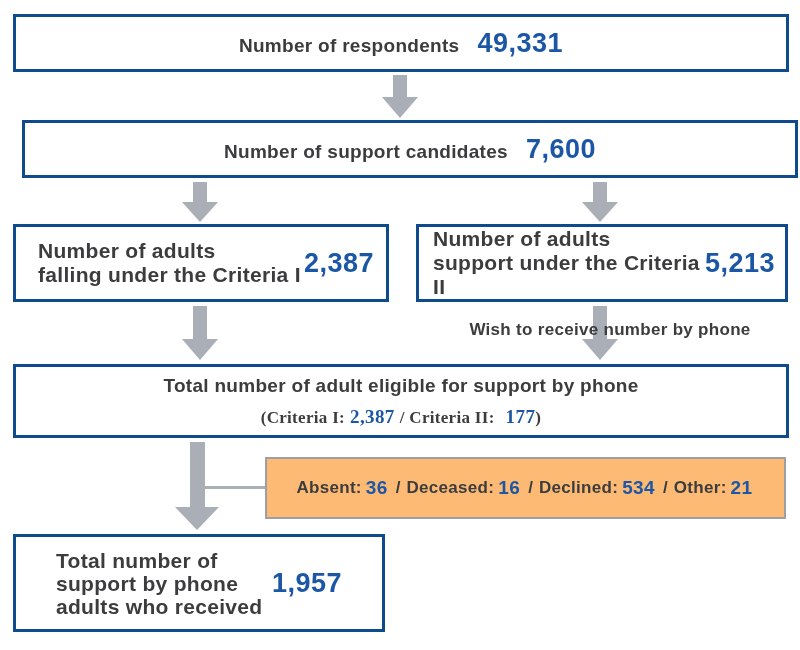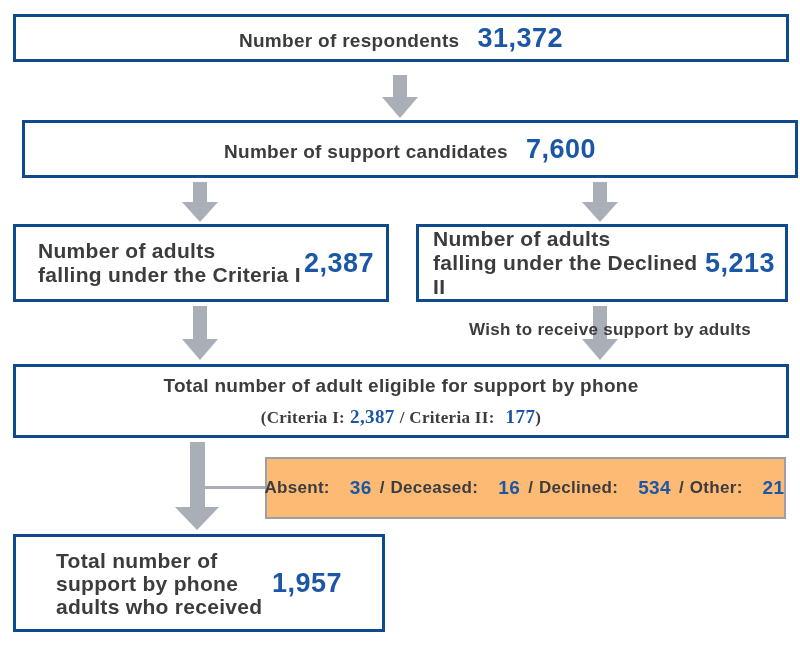--- a/index.html
+++ b/index.html
@@ -27,40 +27,40 @@
   .col{flex-direction:column;justify-content:center;align-items:center;gap:9px;}
   .sub-line{font-size:17px;letter-spacing:.3px;color:var(--text-dark);display:flex;align-items:flex-end;font-family:Liberation Serif, serif;}
   .sub-line .gap{margin:0 5px;}
   .value-sm{font-size:19px;color:var(--number-blue);letter-spacing:.4px;}
   .sidebox{
     position:absolute;box-sizing:border-box;background:#fdba74;z-index:2;
     border:2px solid var(--sidebox-border);
     display:flex;justify-content:center;align-items:center;
   }
   .ex-label{font-size:17px;color:var(--text-dark);letter-spacing:.3px;}
-  .ex-value{font-size:19px;color:var(--number-blue);letter-spacing:.4px;margin:0 2px 0 20px;}
+  .ex-value{font-size:19px;color:var(--number-blue);letter-spacing:.4px;margin:0 2px 0 4px;}
   .ex-sep{font-size:17px;color:var(--text-dark);margin:0 6px;}
   .arrow{position:absolute;display:flex;flex-direction:column;align-items:center;z-index:1;}
   .arrow .shaft{flex:1;background:var(--arrow-gray);}
   .arrow .head{width:0;height:0;border-style:solid;border-color:transparent;border-bottom:none;border-top-color:var(--arrow-gray);}
   .connector{position:absolute;background:var(--arrow-gray);z-index:1;}
   .note{
     position:absolute;z-index:5;text-align:center;
     font-size:17px;letter-spacing:.3px;color:var(--text-dark);
   }
 </style>
 </head>
 <body>
 
 <div id="stage">
 
-  <div class="box box-center" style="left:13px;top:14px;width:776px;height:48px;">
+  <div class="box box-center" style="left:13px;top:14px;width:776px;height:58px;">
     <div class="row">
       <span class="label">Number of respondents</span>
-      <span class="value">31,372</span>
+      <span class="value">49,331</span>
     </div>
   </div>
 
   <div class="arrow" style="left:382px;top:75px;width:36px;height:43px;">
     <div class="shaft" style="width:14px;"></div>
     <div class="head" style="border-left-width:18px;border-right-width:18px;border-top-width:21px;"></div>
   </div>
 
   <div class="box box-center" style="left:22px;top:120px;width:776px;height:58px;">
     <div class="row">
@@ -82,35 +82,35 @@
     <div class="label-multi">
       <div>Number of adults</div>
       <div>falling under the Criteria I</div>
     </div>
     <span class="value">2,387</span>
   </div>
 
   <div class="box box-split" style="left:416px;top:224px;width:372px;height:78px;padding:0 10px 0 14px;">
     <div class="label-multi">
       <div>Number of adults</div>
-      <div>falling under the Declined II</div>
+      <div>support under the Criteria II</div>
     </div>
     <span class="value">5,213</span>
   </div>
 
   <div class="arrow" style="left:182px;top:306px;width:36px;height:54px;">
     <div class="shaft" style="width:14px;"></div>
     <div class="head" style="border-left-width:18px;border-right-width:18px;border-top-width:21px;"></div>
   </div>
   <div class="arrow" style="left:582px;top:306px;width:36px;height:54px;">
     <div class="shaft" style="width:14px;"></div>
     <div class="head" style="border-left-width:18px;border-right-width:18px;border-top-width:21px;"></div>
   </div>
 
-  <div class="note" style="left:430px;top:320px;width:360px;">Wish to receive support by adults</div>
+  <div class="note" style="left:430px;top:320px;width:360px;">Wish to receive number by phone</div>
 
   <div class="box col" style="left:13px;top:364px;width:776px;height:74px;">
     <div class="row" style="gap:16px;">
       <span class="label">Total number of adult eligible for support by phone</span>
     </div>
     <div class="sub-line">
       <span>(Criteria I:</span>
       <span class="value-sm gap">2,387</span>
       <span>/ Criteria II:</span>
       <span class="value-sm" style="margin-left:11px;">177</span>

